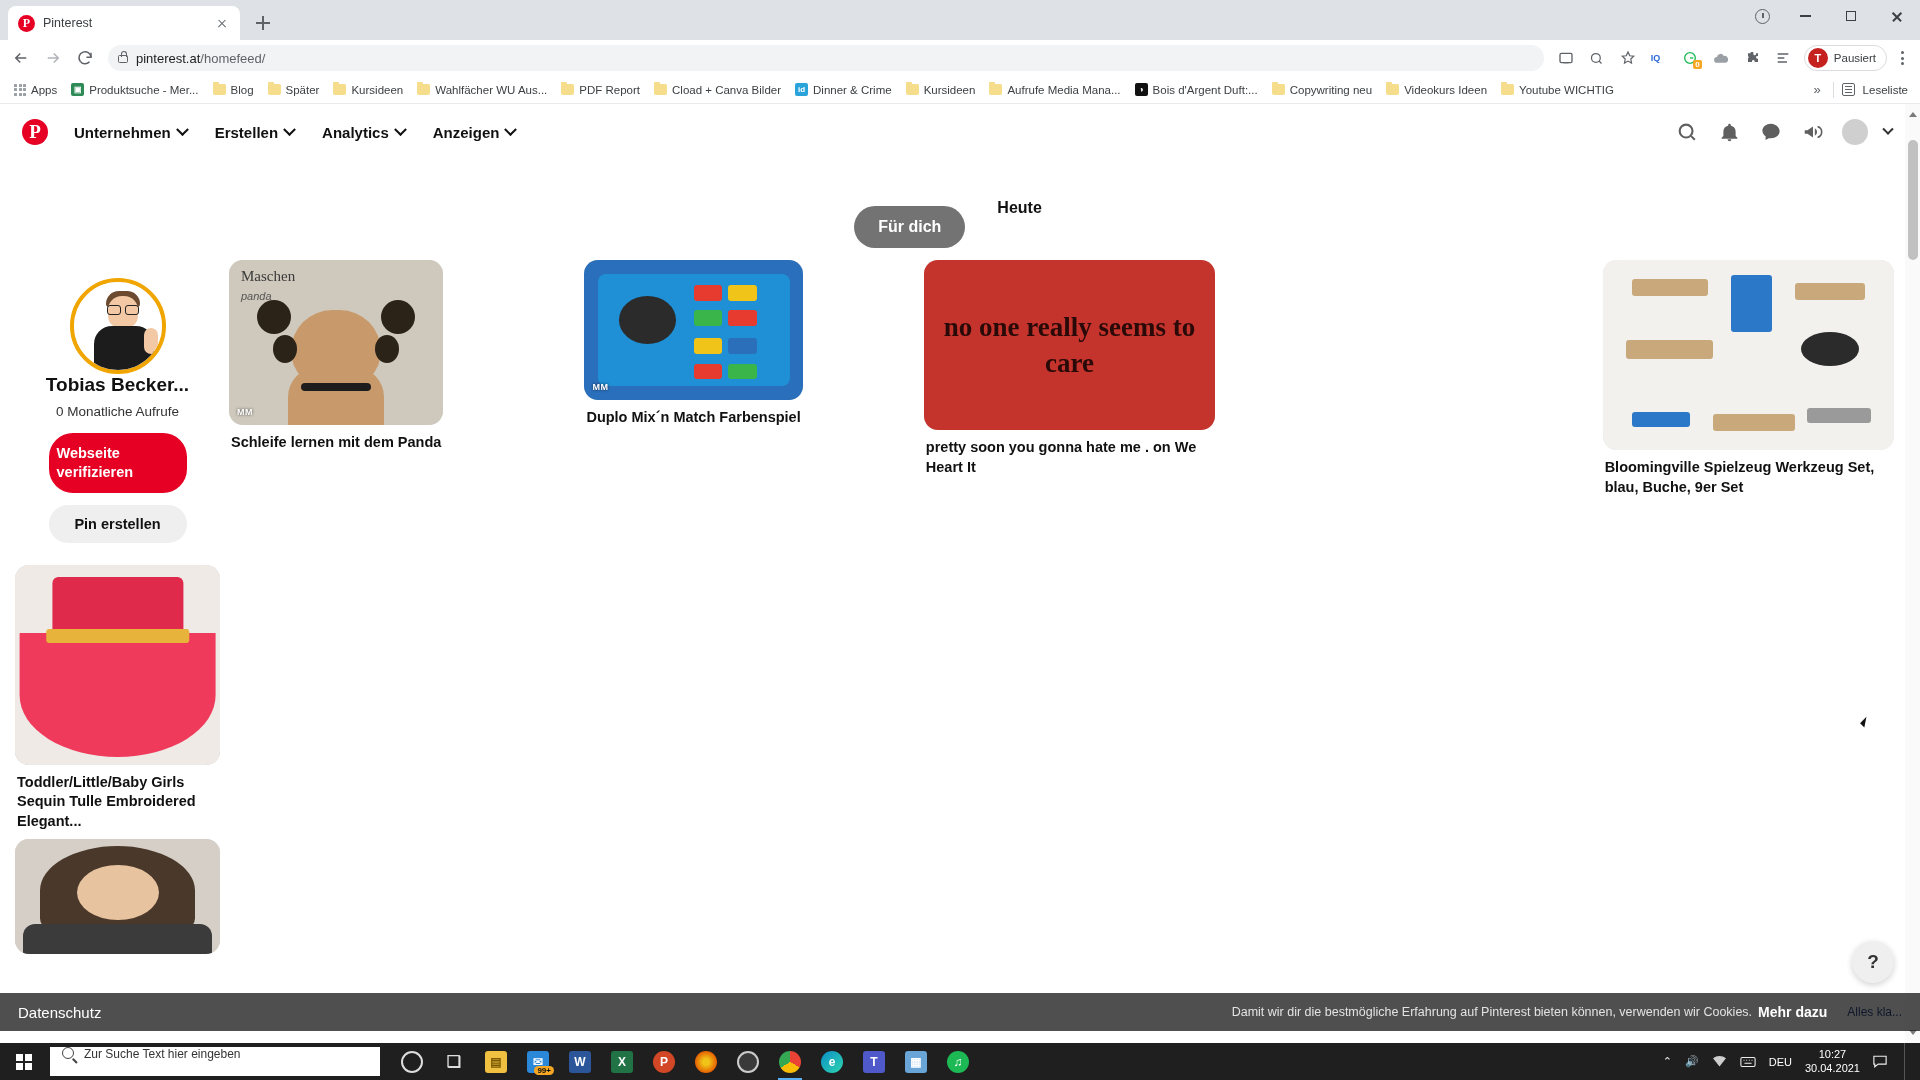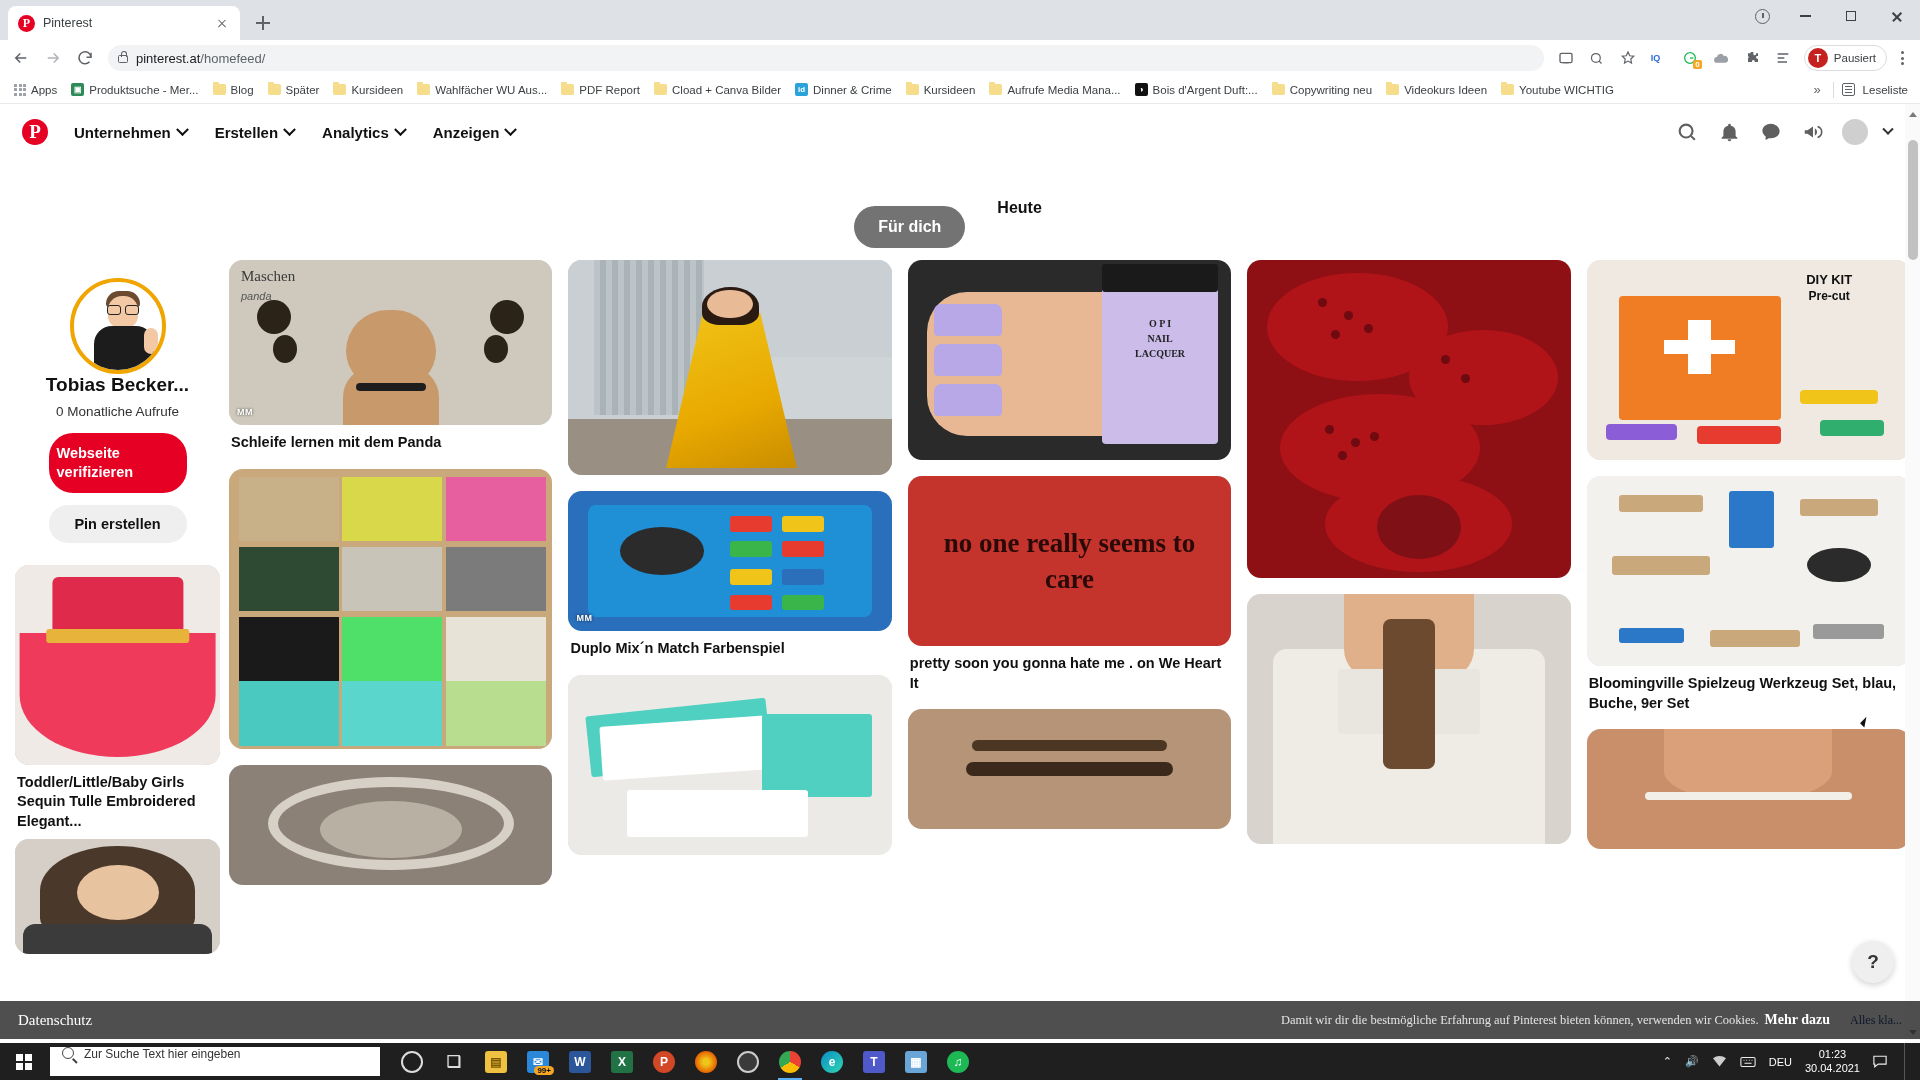--- a/index.html
+++ b/index.html
@@ -130,21 +130,21 @@
   .profile-name { font-size: 19px; font-weight: bold; color:#111; text-align:center;}
   .profile-sub { margin-top: 8px; font-size: 13.5px; color:#333; }
   .btn-verify { margin-top: 14px; width: 138px; background:#e60023; color:#fff; font-size:14.5px; font-weight:bold;
                 border-radius: 24px; padding: 11px 8px; line-height: 1.3;}
   .btn-pin { margin-top: 12px; width: 138px; background:#efefef; color:#111; font-size:14.5px; font-weight:bold;
              text-align:center; border-radius: 24px; padding: 11px 8px;}
 
   .sidebar-pins { margin-top: 22px; width: 100%; display:flex; flex-direction:column; align-items:center; gap: 8px;}
 
   .masonry { flex:1; display:flex; gap: 16px; padding-left: 4px; }
-  .mcol { flex:1; display:flex; flex-direction:column; gap: 16px; }
+  .mcol { flex:1; display:flex; flex-direction:row; gap: 16px; }
   .pin { display:flex; flex-direction:column; gap:8px; }
   .pin-img { width:100%; border-radius: 14px; overflow:hidden; position:relative; background:#ddd; }
   .pin-title { font-size:14.5px; font-weight:bold; color:#111; line-height:1.35; padding: 0 2px; }
   .vid-badge { position:absolute; left:8px; bottom:8px; color:#fff; font-size:9px; font-weight:bold;
                text-shadow: 0 0 3px rgba(0,0,0,.7); letter-spacing:.5px;}
 
   
   .art { position:absolute; inset:0; }
   .panda { background:#cfc9bd; }
   .panda .txt1 { position:absolute; top:8px; left:12px; font-size:15px; color:#3a3a3a; font-family:"Liberation Serif", serif;}
@@ -235,22 +235,22 @@
   .arch { background:#8c8177;}
   .arch .dome { position:absolute; left:12%; top:10%; width:76%; height:78%; border:10px solid #d7d0c6; border-radius:50%;}
   .arch .inner { position:absolute; left:28%; top:30%; width:44%; height:48%; background:#b9b0a4; border-radius:50%;}
 
   .skin2 { background:#c98f6b;}
   .skin2 .neck { position:absolute; left:24%; top:0; width:52%; height:58%; background:#d9a07a; border-radius:0 0 40% 40%;}
   .skin2 .strap { position:absolute; left:18%; top:52%; width:64%; height:7%; background:#f2efe9; border-radius:4px;}
 
   
   .cookie {
-    position:absolute; left:0; right:0; bottom:4px; height: 38px; background: rgba(30,30,30,.78);
-    display:flex; align-items:center; padding: 15px 18px; color:#fff; font-size:12.5px;font-family:Liberation Serif, serif;
+    position:absolute; left:0; right:0; bottom:12px; height: 38px; background: rgba(30,30,30,.78);
+    display:flex; align-items:center; padding: 15px 18px; color:#fff; font-size:12.5px;
   }
   .cookie .ck-left { font-size: 15px; color:#fff; }
   .cookie .ck-mid { margin-left: auto; display:flex; align-items:center; gap:6px; color:#e3e3e3;}
   .cookie .ck-more { color:#fff; font-weight:bold; text-decoration:none; font-size:14px;}
   .cookie .ck-ok { margin-left: 14px; color:#0f172a; font-size:12px;text-align:center; }
 
   
   .help {
     position:absolute; right: 26px; bottom: 60px; width: 42px; height:42px; border-radius:50%;
     background:#efefef; display:flex; align-items:center; justify-content:center;
@@ -860,21 +860,21 @@
         </svg>
     </span>
     <span class="tray-ic">
       <svg width="16" height="12" viewBox="0 0 18 12" fill="none" stroke="#fff" stroke-width="1.2">
           <rect x="1" y="1" width="16" height="10" rx="1.5"></rect>
           <path d="M4 4h1M7 4h1M10 4h1M13 4h1M5 7.5h8"></path>
         </svg>
     </span>
     <span>DEU</span>
     <span class="tray-clock">
-      <span>01:23</span><br>
+      <span>10:27</span><br>
       <span>30.04.2021</span>
     </span>
     <span class="tray-ic">
       <svg width="14" height="13" viewBox="0 0 16 14" fill="none" stroke="#fff" stroke-width="1.3">
           <path d="M1 1h14v9H6l-4 3V10H1z"></path>
         </svg>
     </span>
     <span class="showdesk"></span>
   </div>
 </div>

